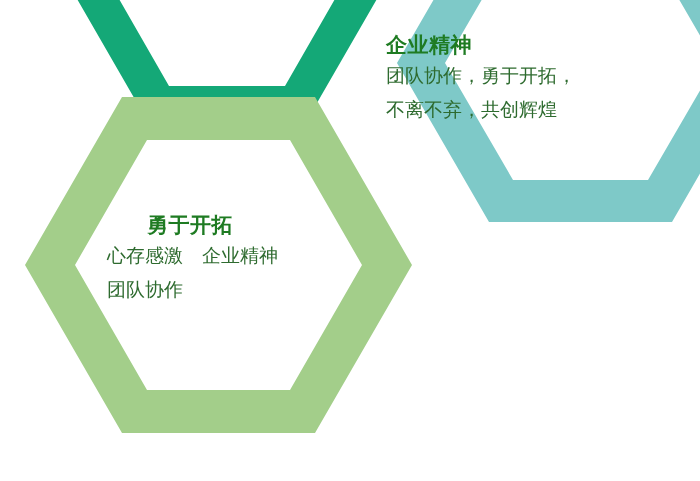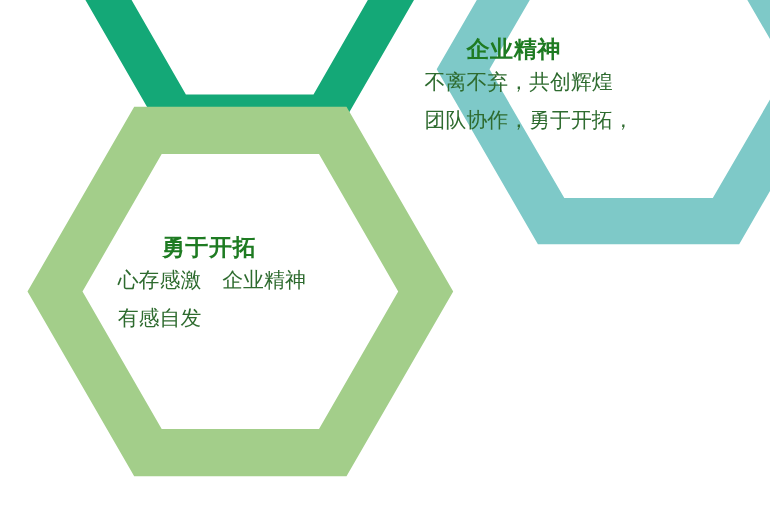--- a/index.html
+++ b/index.html
@@ -38,21 +38,20 @@
     font-weight: normal;
     color: #2E6B2F;
     line-height: 1.78;
     white-space: nowrap;
   }
   #spirit-block {
     left: 386px;
     top: 31px;
   }
   #spirit-block .block-title {
-    margin-left: 38px;
   }
   #attitude-block {
     left: 107px;
     top: 211px;
   }
   #attitude-block .block-title {
     margin-left: 40px;
   }
 </style>
 </head>
@@ -67,23 +66,23 @@
 
     <path fill="#14A877" fill-rule="evenodd" d="M 148,-152 L 306,-152 L 385,-15 L 306,122 L 148,122 L 69,-15 Z
              M 169,-116 L 285,-116 L 343,-15 L 285,86 L 169,86 L 111,-15 Z"></path>
 
     <path fill="#A3CE8A" fill-rule="evenodd" d="M 122,97 L 315,97 L 412,265 L 315,433 L 122,433 L 25,265 Z
              M 147,140 L 290,140 L 362,265 L 290,390 L 147,390 L 75,265 Z"></path>
   </svg>
 
   <div class="text-block" id="spirit-block">
     <div class="block-title">企业精神</div>
+    <div class="block-line">团队协作，勇于开拓，</div>
     <div class="block-line">不离不弃，共创辉煌</div>
-    <div class="block-line">团队协作，勇于开拓，</div>
   </div>
 
   <div class="text-block" id="attitude-block">
     <div class="block-title">勇于开拓</div>
     <div class="block-line">心存感激　企业精神</div>
-    <div class="block-line">有感自发</div>
+    <div class="block-line">团队协作</div>
   </div>
 
 </div>
 
 </body></html>

